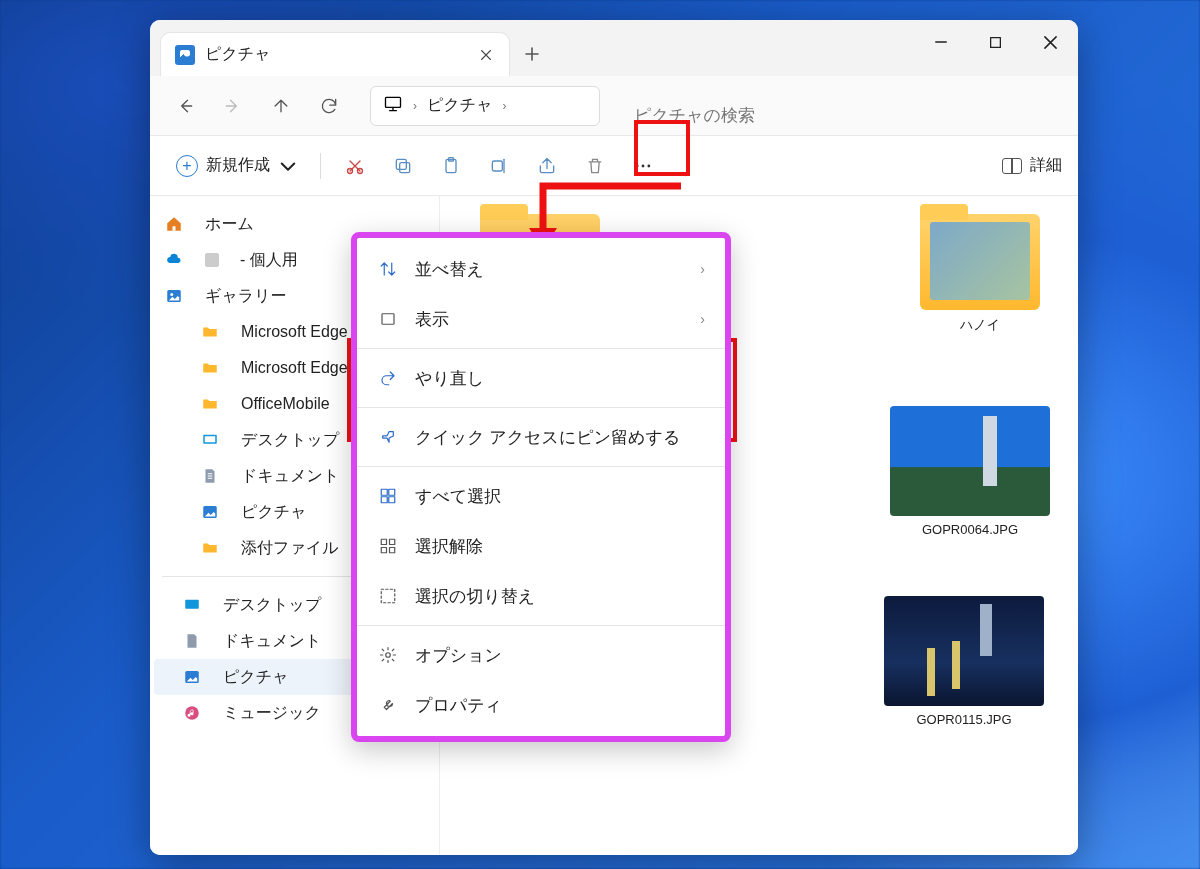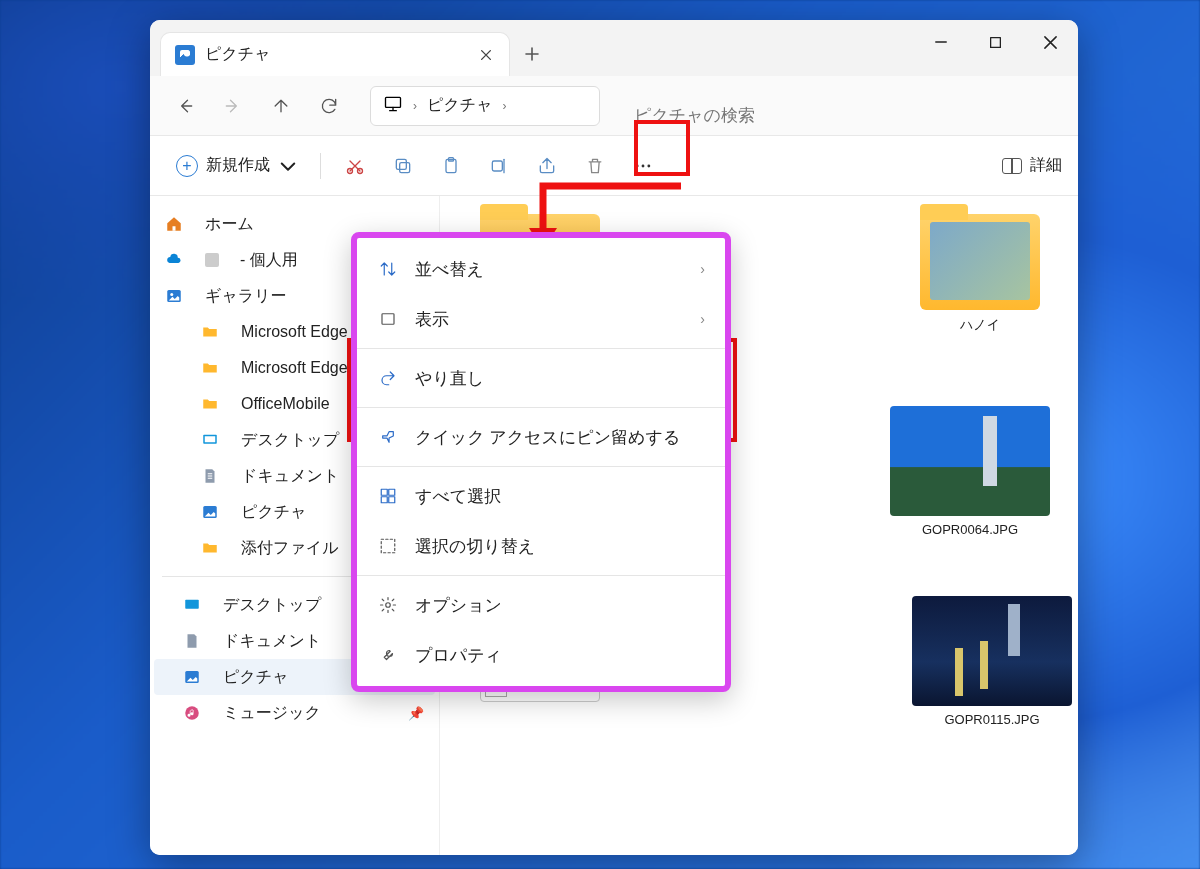--- a/index.html
+++ b/index.html
@@ -378,21 +378,21 @@
       </div>
       <div class="item" style="position:absolute; left:450px; top:210px;justify-content:flex-end;">
         <div class="thumb sky"></div>
         <span>GOPR0064.JPG</span>
       </div>
       <div class="item" style="position:absolute; left:20px; top:410px;">
         <div style="width:120px;height:96px;border:1px solid #ccc;border-radius:4px;position:relative;background:#fff;">
           <span style="position:absolute;left:4px;bottom:4px;width:22px;height:22px;background:#fff;border:1px solid #aaa;display:flex;align-items:center;justify-content:center;color:#1461c2;font-weight:bold;">↗</span>
         </div>
       </div>
-      <div class="item" style="position:absolute; left:472px; top:400px;">
+      <div class="item" style="position:absolute; left:444px; top:400px;">
         <div class="thumb night"></div>
         <span>GOPR0115.JPG</span>
       </div>
     </div>
   </div>
 </div>
 
 <div class="menu">
   <div class="menu-item">
     <span class="mic">
@@ -434,20 +434,31 @@
   <div class="menu-item">
     <span class="mic" style="color:#2b6bc7">
       <svg viewBox="0 0 24 24" width="18" height="18">
           <rect class="svg-stroke" x="3" y="3" width="8" height="8"></rect>
           <rect class="svg-stroke" x="13" y="3" width="8" height="8"></rect>
           <rect class="svg-stroke" x="3" y="13" width="8" height="8"></rect>
           <rect class="svg-stroke" x="13" y="13" width="8" height="8"></rect>
         </svg>
     </span>
     <span>すべて選択</span>
+  </div>
+  <div class="menu-item">
+    <span class="mic" style="color:#555">
+      <svg viewBox="0 0 24 24" width="18" height="18">
+          <rect class="svg-stroke" x="3" y="3" width="7" height="7"></rect>
+          <rect class="svg-stroke" x="14" y="3" width="7" height="7"></rect>
+          <rect class="svg-stroke" x="3" y="14" width="7" height="7"></rect>
+          <rect class="svg-stroke" x="14" y="14" width="7" height="7"></rect>
+        </svg>
+    </span>
+    <span>選択解除</span>
   </div>
   <div class="menu-item">
     <span class="mic" style="color:#555">
       <svg viewBox="0 0 24 24" width="18" height="18">
           <rect class="svg-stroke" x="3" y="3" width="18" height="18" stroke-dasharray="3 3"></rect>
         </svg>
     </span>
     <span>選択の切り替え</span>
   </div>
   <div class="menu-div"></div>

